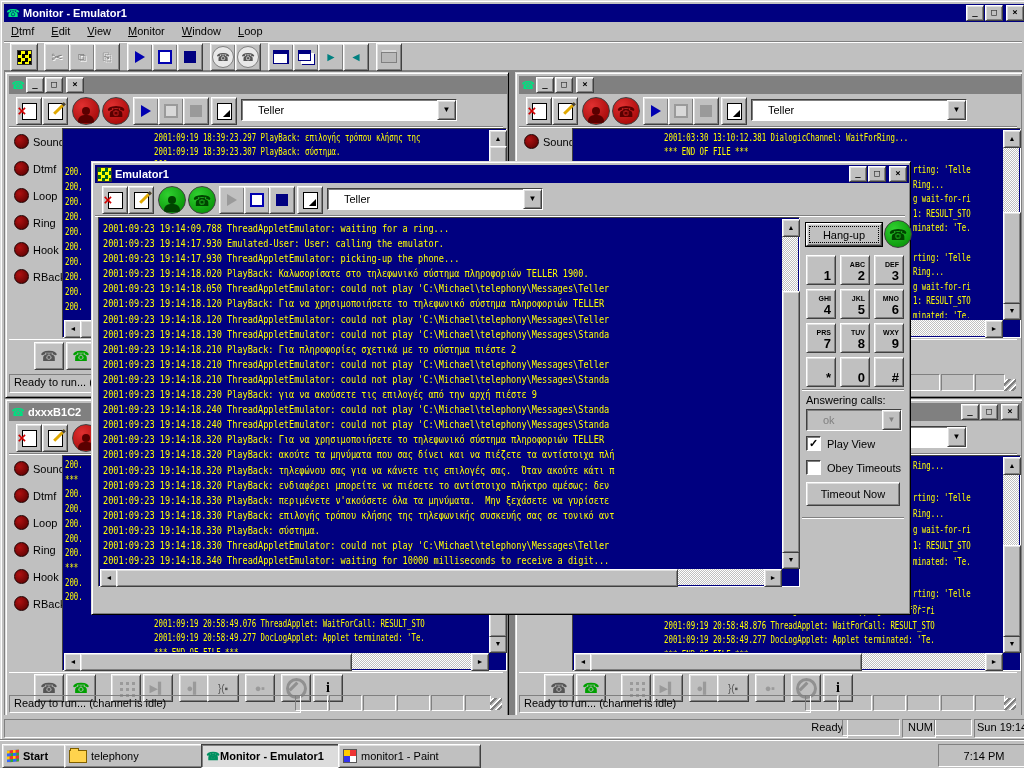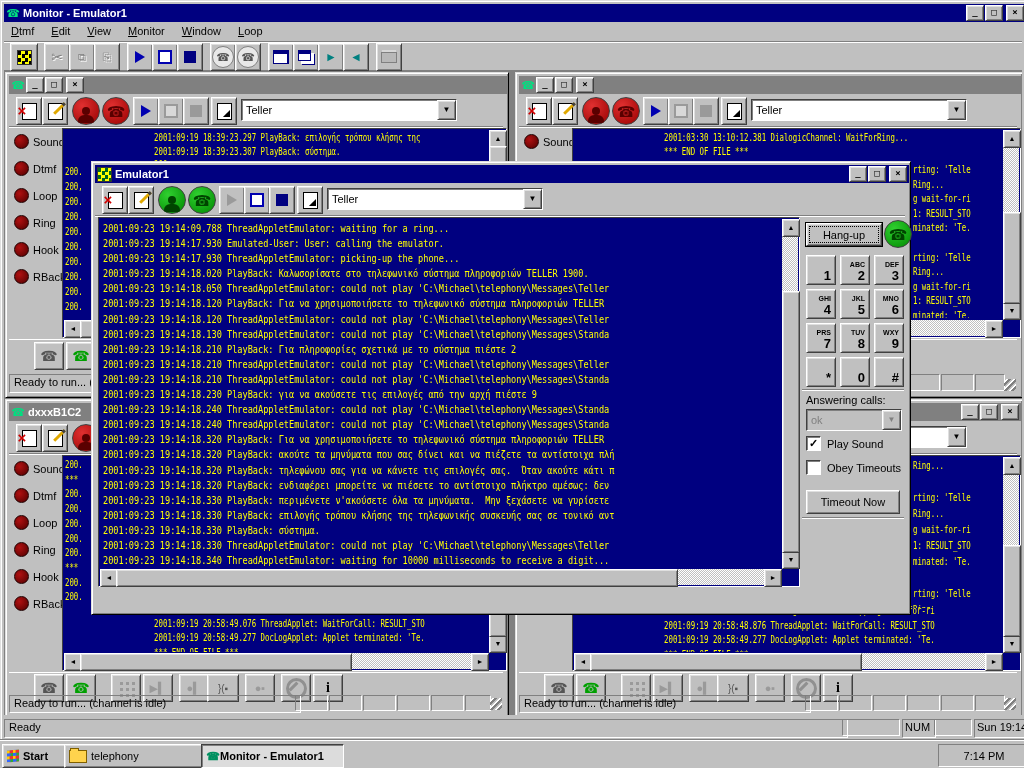--- a/index.html
+++ b/index.html
@@ -39,21 +39,21 @@
   .sq-o{width:10px;height:10px;border:2px solid #0000b0;background:#fff;}
   .sq-og{width:10px;height:10px;border:2px solid #9a9a9a;background:#d8d8d8;}
   .sq-f{width:12px;height:12px;background:#000080;}
   .sq-fg{width:12px;height:12px;background:#9a9a9a;}
   .doc{width:13px;height:15px;background:#fff;border:1px solid #000;position:relative;font-size:12px;}
   .doc .rx{position:absolute;left:-5px;top:-1px;color:#d00000;font-weight:bold;font-size:15px;line-height:15px;}
   .doc .pen{position:absolute;right:-5px;top:3px;width:12px;height:3px;background:#e0a800;border-right:3px solid #404040;transform:rotate(-45deg);}
   .doc .cur{position:absolute;right:-4px;bottom:-3px;width:0;height:0;border:5px solid transparent;border-top-color:#000;transform:rotate(-45deg);}
   .gray-ic{color:#808080;text-shadow:1px 1px 0 #fff;font-size:14px;}
   .combo{position:absolute;height:20px;background:#fff;border:1px solid;border-color:#404040 #fff #fff #404040;box-shadow:inset 1px 1px 0 #808080;display:flex;align-items:center;}
-  .combo .cval{flex:1;padding-left:4px;font-size:11px;white-space:nowrap;overflow:hidden;}
+  .combo .cval{flex:1;padding-left:16px;font-size:11px;white-space:nowrap;overflow:hidden;}
   .combo .cbtn{width:17px;height:18px;font-size:8px;text-align:center;line-height:17px;}
   .combo.dis{background:#c0c0c0;}
   .combo.dis .cval{color:#808080;}
   
   .led-row{display:flex;align-items:center;height:27px;}
   .led-dot{width:13px;height:13px;border-radius:50%;background:radial-gradient(circle at 35% 35%,#b01010,#500000);border:1px solid #200000;margin-right:4px;flex:0 0 auto;}
   .led-label{font-size:11px;}
   
   .pane{position:absolute;background:#000080;border:1px solid;border-color:#404040 #fff #fff #404040;}
   .lgwrap{position:absolute;overflow:hidden;color:#ffff00;
@@ -718,35 +718,35 @@
               </button>
             </div>
           <div class="groove abs" style="left:2px;top:172px;width:102px;"></div>
           <div class="abs" style="left:6px;top:177px;font-size:11px;">Answering calls:</div>
           <span class="combo dis" style="left:6px;top:192px;width:94px;">
             <span class="cval">ok</span>
             <span class="cbtn b3" style="color:#808080;">▼</span>
           </span>
           <div class="cb-row" style="left:6px;top:219px;">
             <span class="cbx">✓</span>
-            <span>Play Sound</span>
+            <span>Play View</span>
           </div>
           <div class="cb-row" style="left:6px;top:243px;">
             <span class="cbx"></span>
             <span>Obey Timeouts</span>
           </div>
-          <button class="b3" style="position:absolute;left:6px;top:273px;width:94px;height:24px;font-size:11px;font-family:'Liberation Sans',sans-serif;">Timeout Now</button>
+          <button class="b3" style="position:absolute;left:6px;top:265px;width:94px;height:24px;font-size:11px;font-family:'Liberation Sans',sans-serif;">Timeout Now</button>
           <div class="groove abs" style="left:2px;top:300px;width:102px;"></div>
         </div>
 
       </div>
 
     </div>
 
-    <div class="abs" style="left:3px;top:716px;width:1018px;height:21px;">
+    <div class="abs" style="left:3px;top:716px;width:1018px;height:21px;text-align:right;">
       <div class="abs sp stext" style="left:0;top:2px;width:834px;height:15px;">Ready</div>
       <div class="abs sp" style="left:838px;top:2px;width:56px;height:15px;"></div>
       <div class="abs sp stext" style="left:898px;top:2px;width:28px;height:15px;padding:1px 2px;">NUM</div>
       <div class="abs sp" style="left:930px;top:2px;width:36px;height:15px;"></div>
       <div class="abs sp stext" style="left:970px;top:2px;width:48px;height:15px;padding:1px 2px;">Sun 19:14:</div>
     </div>
   </div>
 
   <div class="abs" style="left:0;top:740px;width:1024px;height:28px;background:#c0c0c0;border-top:1px solid #fff;box-shadow:0 -1px 0 #808080;">
     <div class="abs b3 task" style="left:2px;top:3px;width:57px;height:22px;font-weight:bold;">
@@ -754,18 +754,22 @@
       <span>Start</span>
     </div>
     <div class="abs b3 task" style="left:64px;top:3px;width:133px;height:22px;">
       <span class="folder"></span>
       <span>telephony</span>
     </div>
     <div class="abs b3 dn task" style="left:201px;top:3px;width:133px;height:22px;font-weight:bold;background:#dcdcdc;">
       <span class="ticon" style="width:14px;"><span style="color:#009060;">☎</span></span>
       <span>Monitor - Emulator1</span>
     </div>
+    <div class="abs b3 task" style="left:338px;top:3px;width:133px;height:22px;">
+      <span style="width:12px;height:12px;margin-right:4px;background:conic-gradient(#e33 25%,#fff 0 50%,#33e 0 75%,#fc0 0);border:1px solid #555;"></span>
+      <span>monitor1 - Paint</span>
+    </div>
     <div class="abs sp task" style="left:938px;top:3px;width:82px;height:21px;justify-content:center;">
       <span>7:14 PM</span>
     </div>
   </div>
 
 </div>
 
 </body></html>

